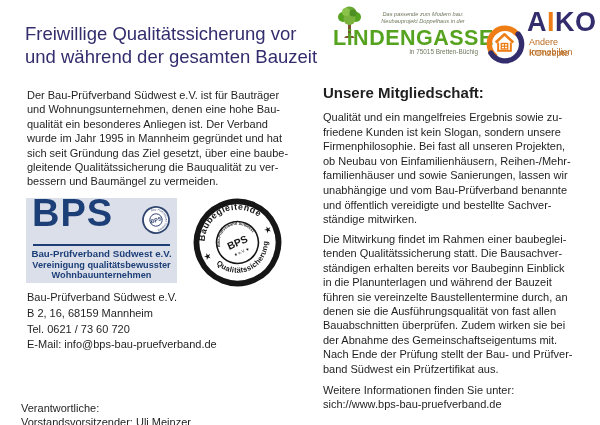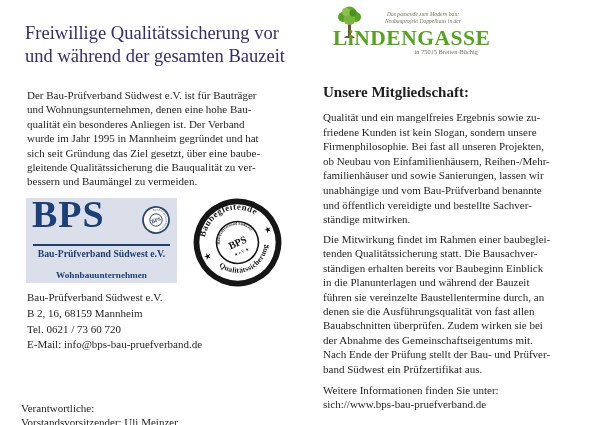--- a/index.html
+++ b/index.html
@@ -1,17 +1,17 @@
 <!DOCTYPE html>
 <html><head>
 <meta charset="utf-8">
 <style>
   html,body{margin:0;padding:0;}
   .page{position:relative;width:600px;height:425px;background:#ffffff;overflow:hidden;
-        font-family:Liberation Serif, serif;color:#1f1f1f;}
+        font-family:Liberation Sans, sans-serif;color:#1f1f1f;}
   .pre{white-space:pre-line;}
   .abs{position:absolute;}
 
   
   .title{left:25px;top:22px;font-size:18.5px;line-height:23px;color:#332d6e;}
 
   
   .intro{left:27px;top:88px;width:280px;font-size:11px;line-height:14.4px;}
   .contact{left:27px;top:290px;font-size:11px;line-height:15.8px;}
   .responsible{left:21px;top:358px;font-size:11px;line-height:13.6px;margin-top:44px;}
@@ -75,20 +75,36 @@
       <circle cx="13.5" cy="14" r="6" fill="#79b33e"></circle>
       <circle cx="10" cy="7" r="4" fill="#8bc34a"></circle>
       <circle cx="17" cy="8" r="3.5" fill="#4e8f23"></circle>
     </svg>
     <div class="lg-tagline pre">Das passende zum Modern bau:
 Neubauprojekt Doppelhaus in der</div>
     <div class="lg-name">LiNDENGASSE</div>
     <div class="lg-loc">in 75015 Bretten-Büchig</div>
   </div>
 
+  <div class="abs aiko-wrap">
+    <svg class="aiko-icon" viewBox="0 0 44 44">
+      <path d="M 34.3,11.7 A 16,16 0 1 0 11.7,34.3" fill="none" stroke="#ee7d15" stroke-width="5.5" stroke-linecap="round"></path>
+      <path d="M 35.9,12.3 A 17,17 0 1 1 8.1,31.8" fill="none" stroke="#332d6e" stroke-width="5.5" stroke-linecap="round"></path>
+      <g>
+        <rect x="15.5" y="19.5" width="13" height="10" fill="#ffffff" stroke="#ee7d15" stroke-width="2"></rect>
+        <path d="M13,21 L22,12.5 L31,21" fill="#ffffff" stroke="#ee7d15" stroke-width="2.6" stroke-linejoin="round"></path>
+        <rect x="18.7" y="22" width="6.6" height="5.6" fill="none" stroke="#ee7d15" stroke-width="1.4"></rect>
+        <line x1="22" y1="22" x2="22" y2="27.6" stroke="#ee7d15" stroke-width="1.2"></line>
+        <line x1="18.7" y1="24.8" x2="25.3" y2="24.8" stroke="#ee7d15" stroke-width="1.2"></line>
+      </g>
+    </svg>
+    <div class="aiko-word"><span>A</span><span class="i">I</span><span>KO</span></div>
+    <div class="aiko-sub1">Andere Immobilien</div>
+    <div class="aiko-sub2">KOnzepte</div>
+  </div>
 
   <div class="abs intro pre">Der Bau-Prüfverband Südwest e.V. ist für Bauträger
 und Wohnungsunternehmen, denen eine hohe Bau-
 qualität ein besonderes Anliegen ist. Der Verband
 wurde im Jahr 1995 in Mannheim gegründet und hat
 sich seit Gründung das Ziel gesetzt, über eine baube-
 gleitende Qualitätssicherung die Bauqualität zu ver-
 bessern und Baumängel zu vermeiden.</div>
 
   <div class="abs bps-box">
@@ -97,20 +113,21 @@
       <defs>
         <path id="miniRing" d="M 5.5,15 A 9.5,9.5 0 1 1 24.5,15 A 9.5,9.5 0 1 1 5.5,15"></path>
       </defs>
       <circle cx="15" cy="15" r="13" fill="#ffffff" stroke="#30456f" stroke-width="1.8"></circle>
       <circle cx="15" cy="15" r="6.2" fill="none" stroke="#30456f" stroke-width="0.9"></circle>
       <text font-size="2.8" fill="#30456f"><textPath href="#miniRing" startOffset="50%" text-anchor="middle">Bau-Prüfverband Südwest</textPath></text>
       <text x="15" y="17" font-size="5.4" font-weight="bold" fill="#30456f" text-anchor="middle">BPS</text>
     </svg>
     <div class="bps-divider"></div>
     <div class="bps-org">Bau-Prüfverband Südwest e.V.</div>
+    <div class="bps-sub1">Vereinigung qualitätsbewusster</div>
     <div class="bps-sub2">Wohnbauunternehmen</div>
   </div>
 
   <div class="abs seal-wrap">
     <svg viewBox="0 0 100 100" width="89" height="89">
       <defs>
         <path id="arcTop" d="M 13,50 A 37,37 0 0 1 87,50"></path>
         <path id="arcBot" d="M 16,50 A 34,34 0 0 0 84,50"></path>
         <path id="arcInner" d="M 30,50 A 20,20 0 0 1 70,50"></path>
       </defs>

